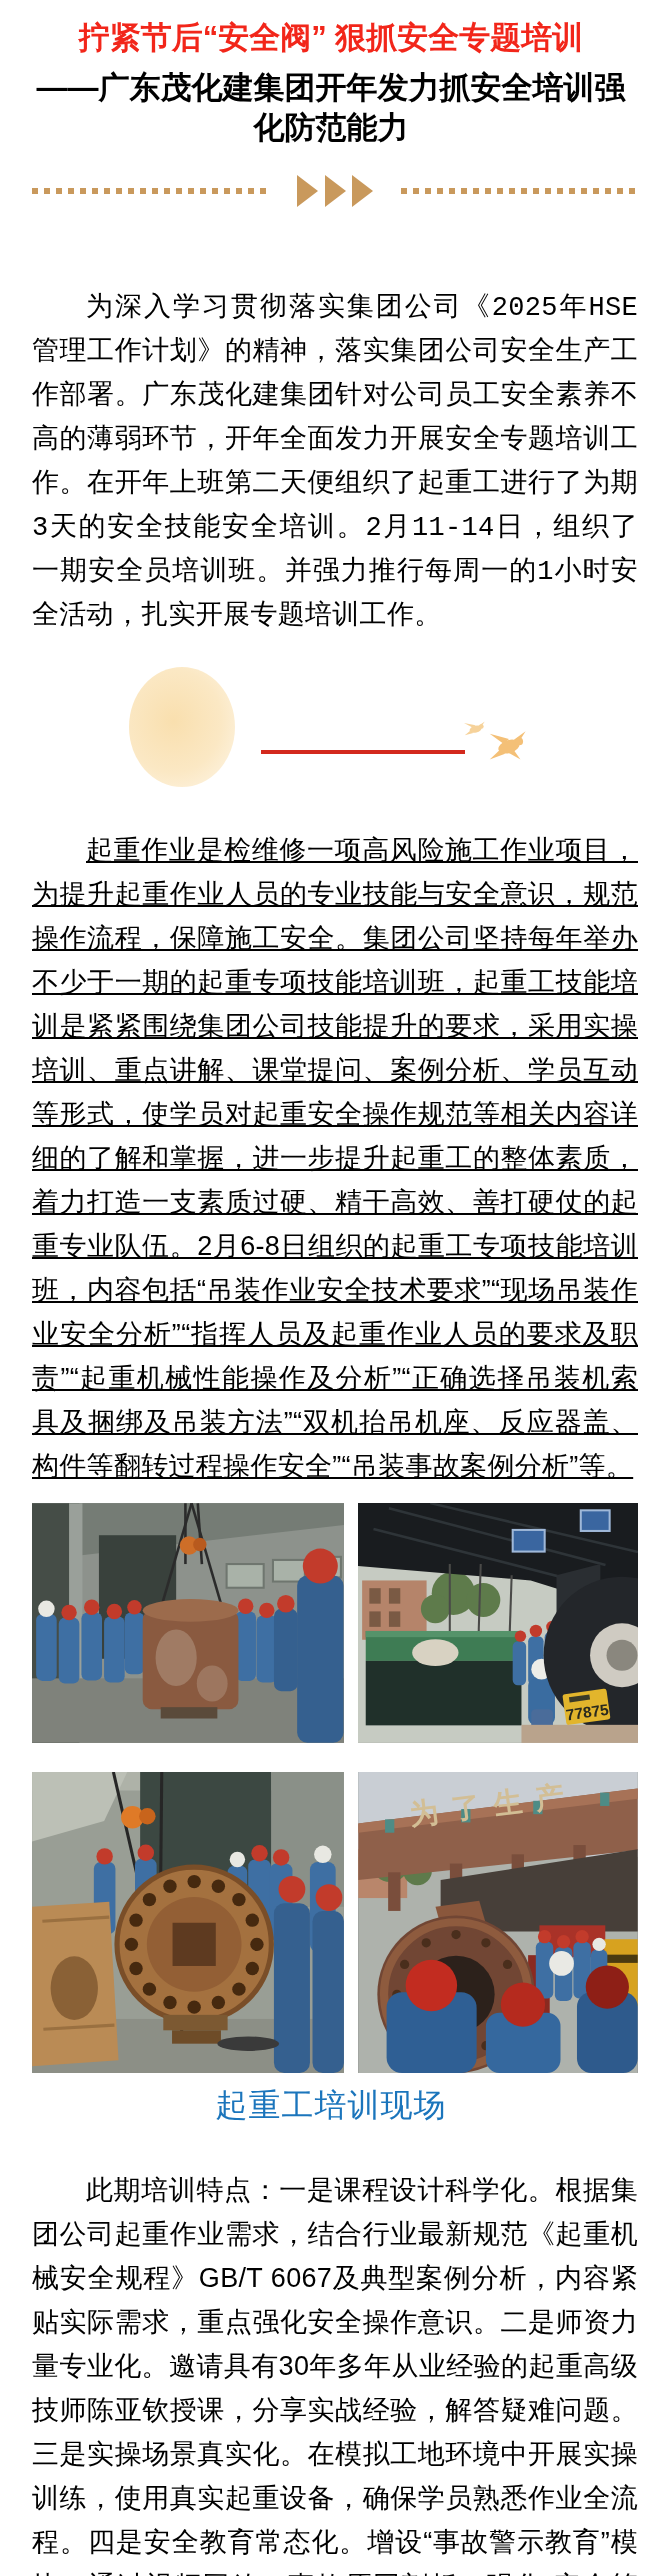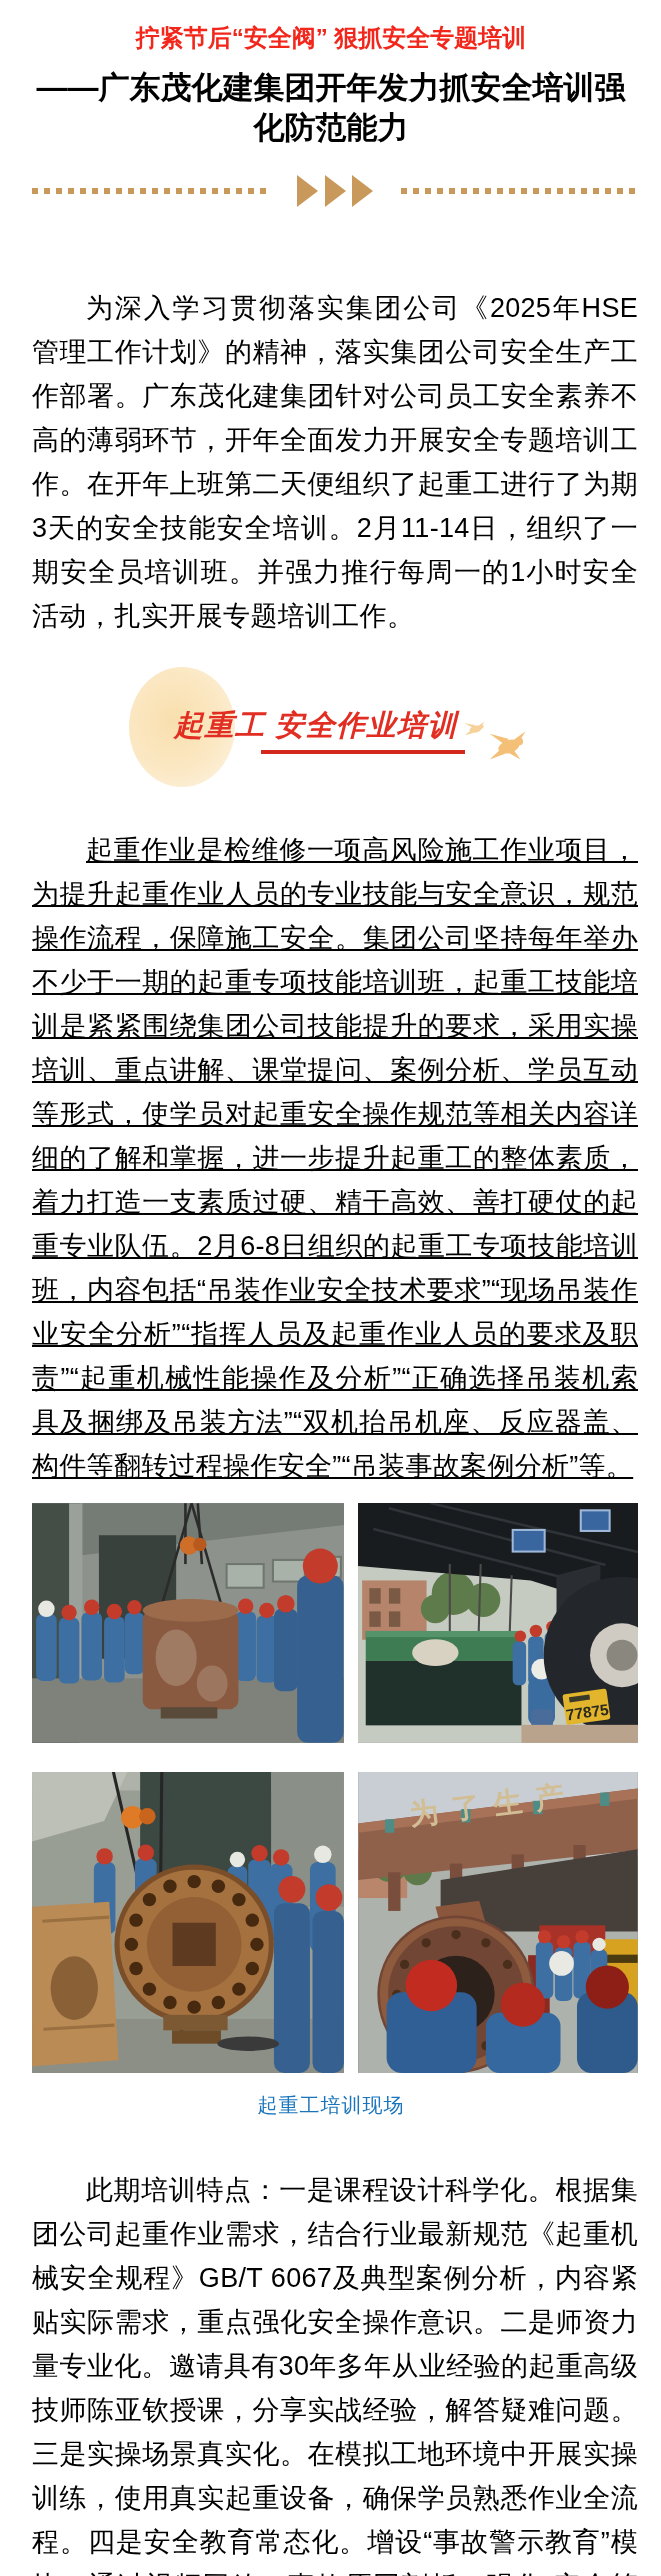--- a/index.html
+++ b/index.html
@@ -3,21 +3,21 @@
 <meta charset="utf-8">
 <style>
   html,body{margin:0;padding:0;}
   body{
     width:662px;min-height:2736px;background:#ffffff;
     font-family:"Liberation Sans","DejaVu Sans",sans-serif;
     color:#000;overflow-x:hidden;
   }
   .article-title{
     margin:17.5px 30px 0;text-align:center;
-    font-size:24px;font-weight:bold;line-height:39px;color:#F2261A;
+    font-size:31px;font-weight:bold;line-height:39px;color:#F2261A;
   }
   .article-subtitle{
     margin:11.3px 27px 0;text-align:center;
     font-size:31px;font-weight:bold;line-height:40px;color:#000;
   }
   .divider{
     margin:19.6px 24px 0 32px;height:47px;
     display:flex;align-items:center;
   }
   .divider .dots{
@@ -27,21 +27,21 @@
   .divider .tri-group{display:flex;align-items:center;margin:0 25px;}
   .divider .tri{
     width:0;height:0;margin:0 3.1px;
     border-top:16.5px solid transparent;border-bottom:16.5px solid transparent;
     border-left:21.6px solid #C9995C;
   }
   .body-para{
     margin:0 24px 0 32px;font-size:27px;line-height:44px;
     text-align:justify;text-indent:54px;letter-spacing:0.3px;
   }
-  .p1{margin-top:72px;}
+  .p1{margin-top:72px;font-family:Liberation Mono, monospace;}
   .p2{margin-top:30px;text-decoration:underline;}
   .p3{margin-top:46px;}
   .section-header{position:relative;height:139px;margin-top:20.6px;}
   .section-ellipse{
     position:absolute;left:129px;top:7.7px;width:106px;height:120px;border-radius:50%;
     background:radial-gradient(ellipse at 42% 45%,#F9DFAE 0%,#FBE8C4 55%,#FEF7EA 100%);
   }
   .section-label{
     position:absolute;left:174px;top:47px;
     font-size:29px;font-weight:bold;font-style:italic;
@@ -55,21 +55,21 @@
   .photo-row{display:flex;}
   .photo-row + .photo-row{margin-top:29px;}
   .photo{display:block;overflow:hidden;background:#888;}
   .photo svg{display:block;}
   .ph-r1c1{width:312px;height:240px;margin-right:14px;}
   .ph-r1c2{width:280px;height:240px;}
   .ph-r2c1{width:312px;height:301px;margin-right:14px;}
   .ph-r2c2{width:280px;height:301px;}
   .photo-caption{
     margin-top:15.5px;text-align:center;
-    font-size:20px;line-height:33px;color:#1B75BC;letter-spacing:1px;
+    font-size:32px;line-height:33px;color:#1B75BC;letter-spacing:1px;
   }
 </style>
 </head>
 <body>
 
 <div class="article-title">拧紧节后“安全阀” 狠抓安全专题培训</div>
 <div class="article-subtitle">——广东茂化建集团开年发力抓安全培训强化防范能力</div>
 
 <div class="divider">
   <div class="dots"></div>
@@ -78,21 +78,20 @@
     <div class="tri"></div>
     <div class="tri"></div>
   </div>
   <div class="dots"></div>
 </div>
 
 <p class="body-para p1">为深入学习贯彻落实集团公司《2025年HSE管理工作计划》的精神，落实集团公司安全生产工作部署。广东茂化建集团针对公司员工安全素养不高的薄弱环节，开年全面发力开展安全专题培训工作。在开年上班第二天便组织了起重工进行了为期3天的安全技能安全培训。2月11-14日，组织了一期安全员培训班。并强力推行每周一的1小时安全活动，扎实开展专题培训工作。</p>
 
 <div class="section-header">
   <div class="section-ellipse"></div>
-  <div class="section-label">起重工 安全作业培训</div>
   <div class="section-underline"></div>
   <svg class="section-doves" viewBox="0 0 150 100">
     <g fill="#F6D29A" transform="translate(2,2) scale(0.75)">
       <ellipse cx="30" cy="28" rx="16" ry="9" transform="rotate(-15 30 28)"></ellipse>
       <polygon points="22,24 0,12 30,18"></polygon>
       <polygon points="34,22 54,8 40,28"></polygon>
       <polygon points="16,32 2,44 24,38"></polygon>
       <circle cx="45" cy="21" r="6"></circle>
     </g>
     <g fill="#F4C077" transform="translate(52,22) scale(1.25)">

